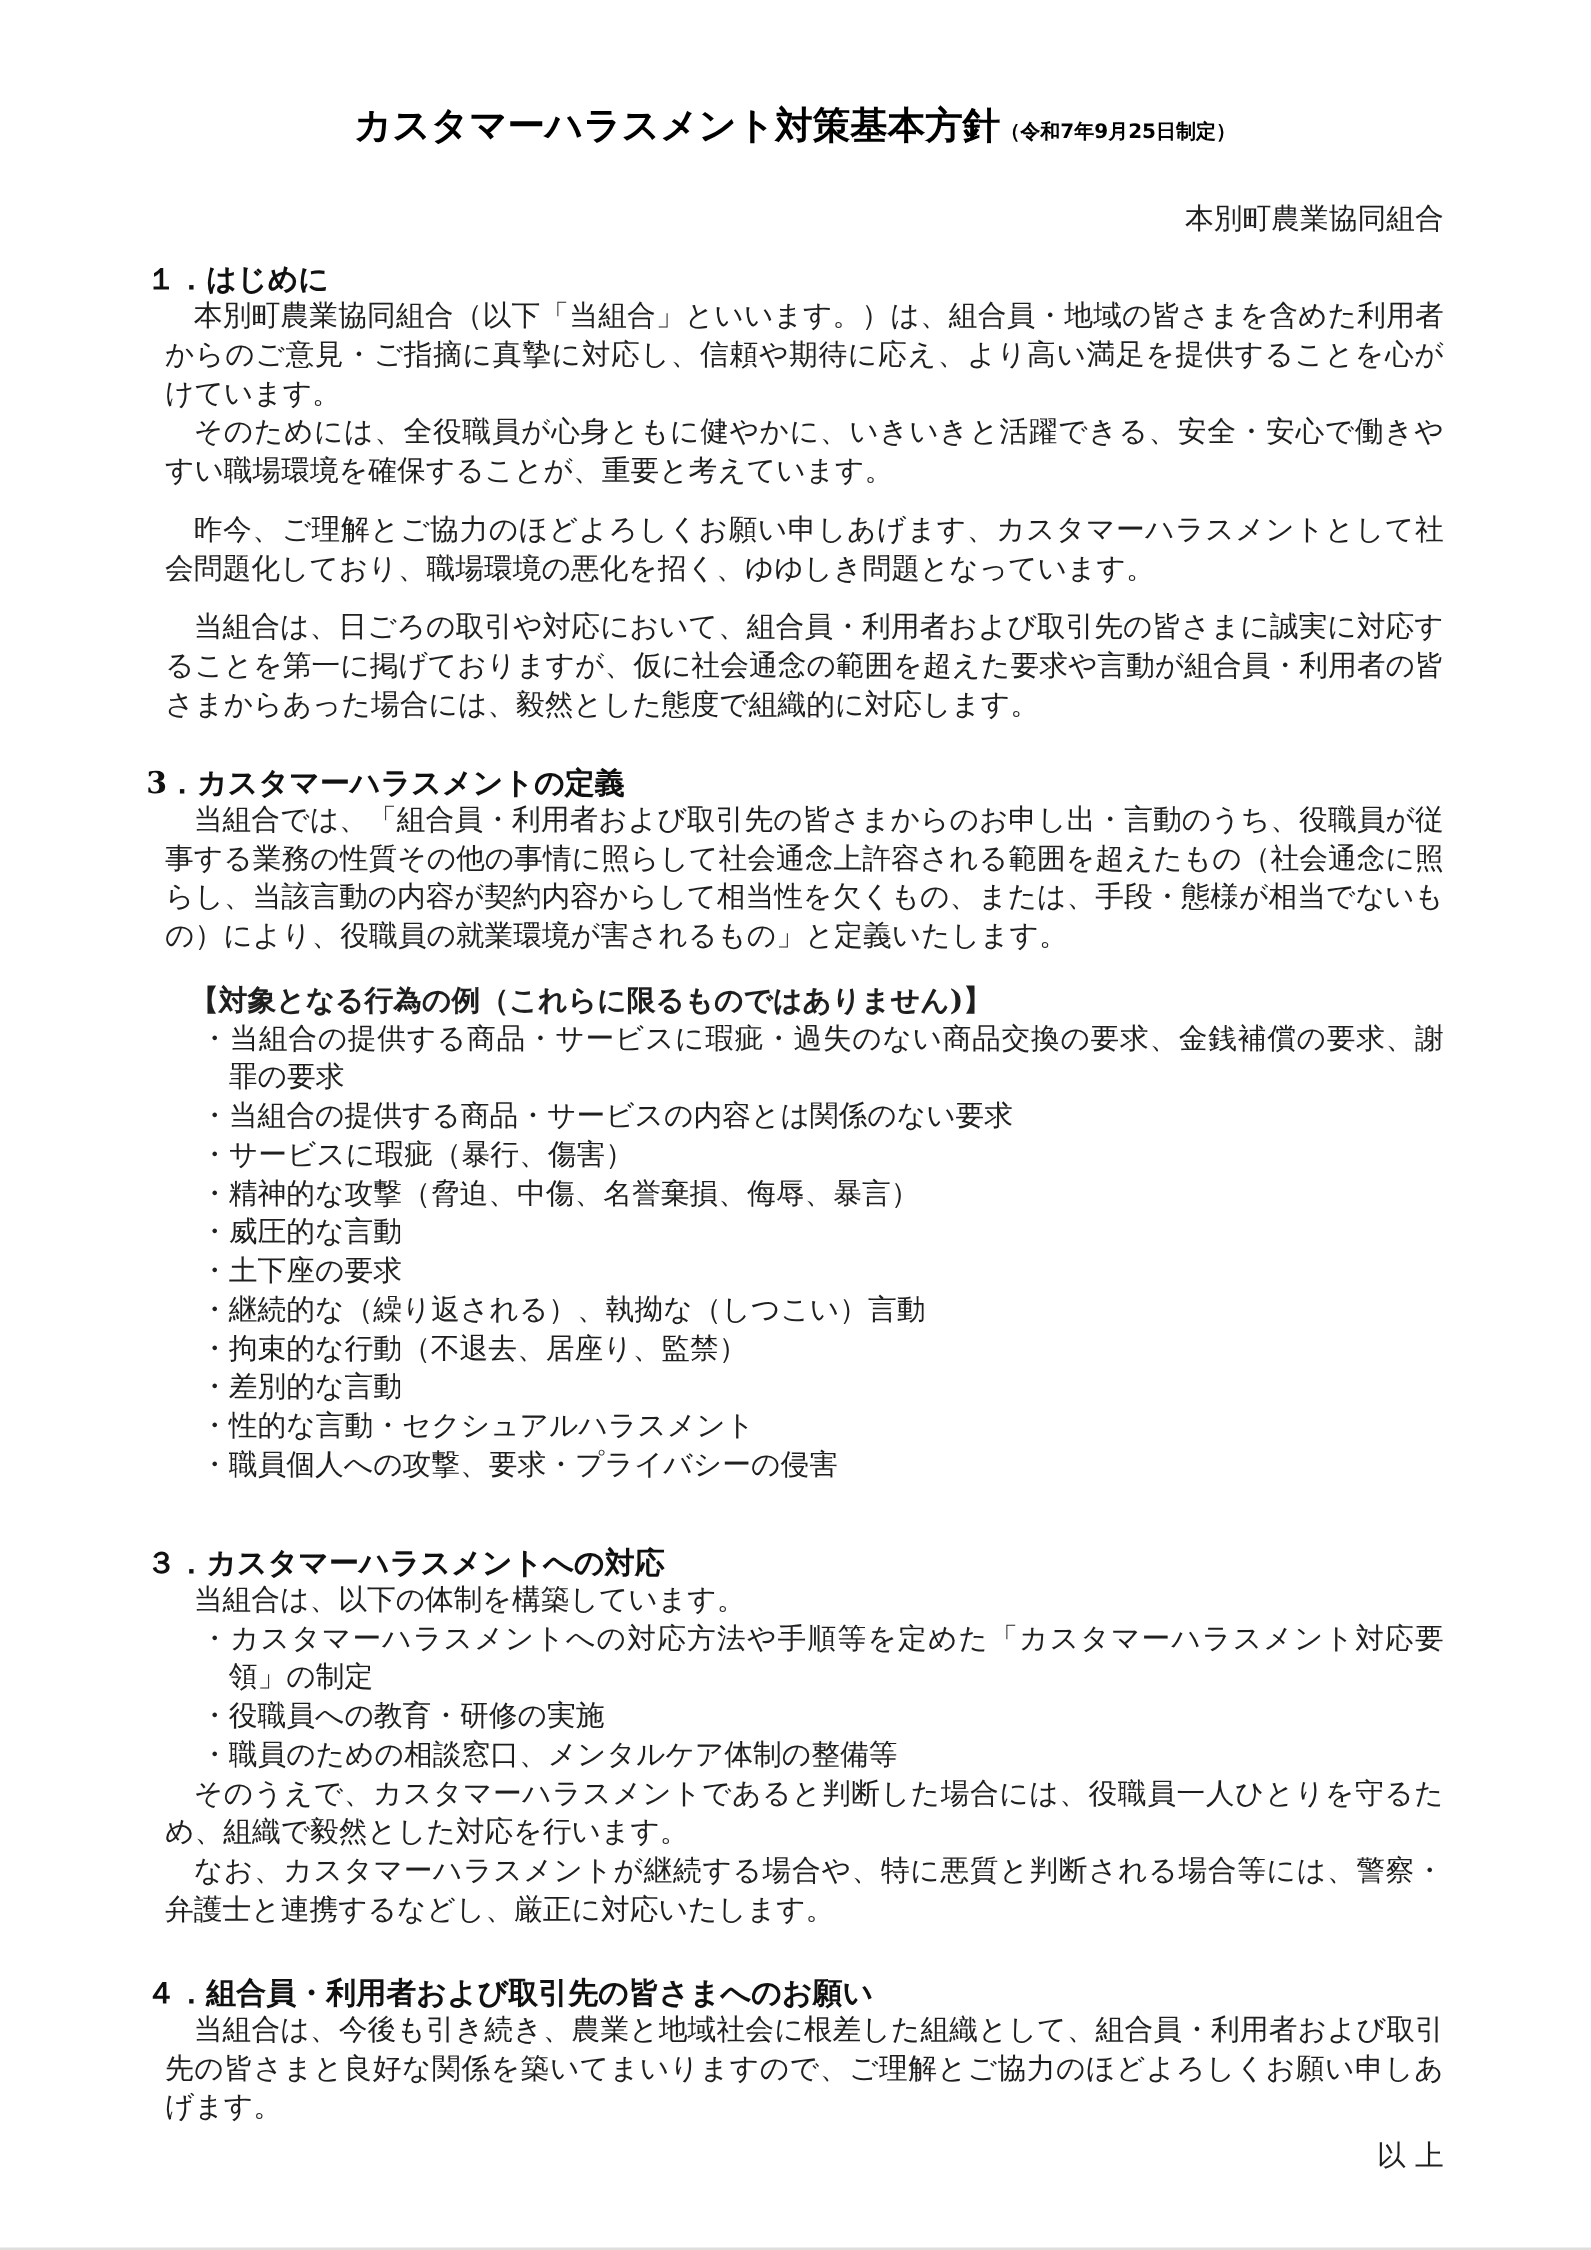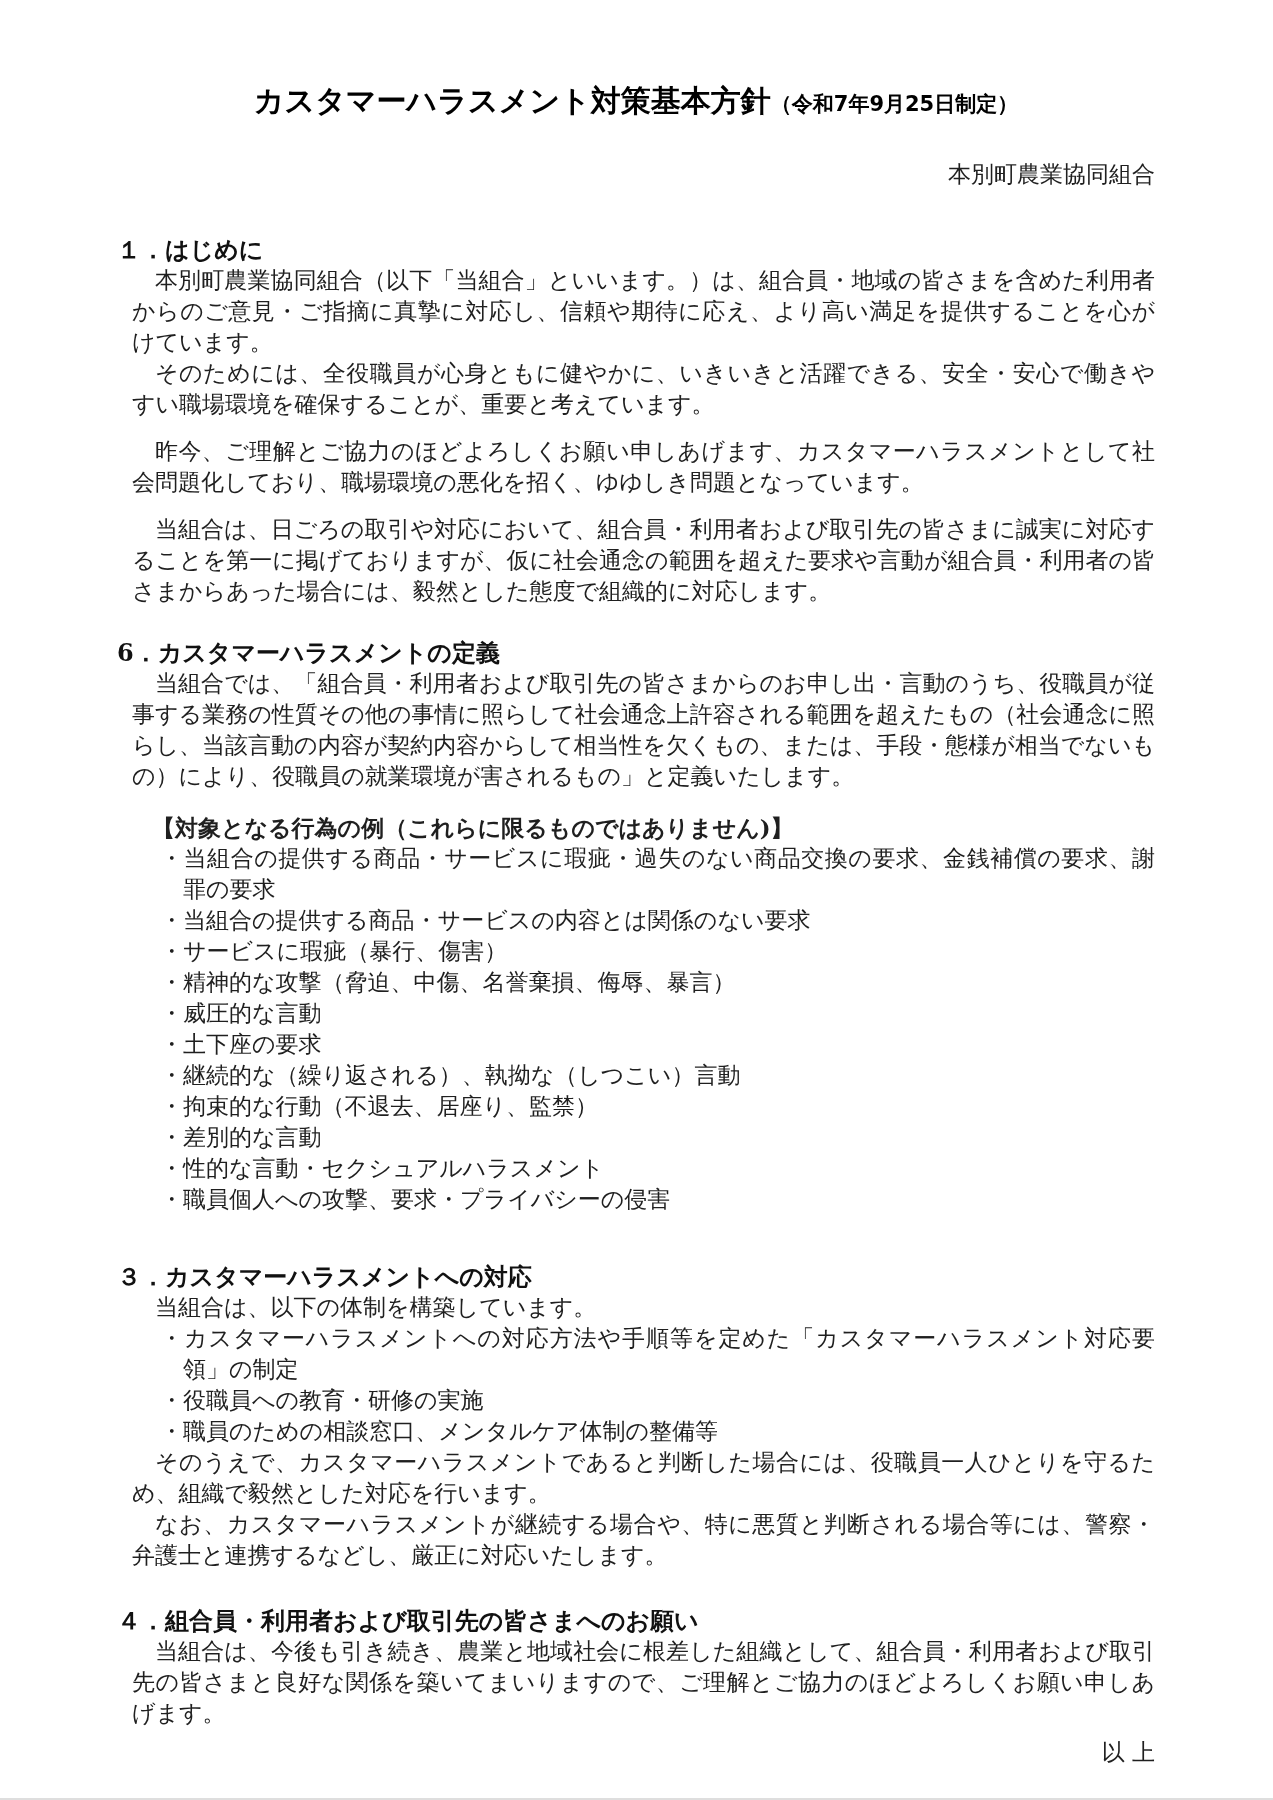--- a/index.html
+++ b/index.html
@@ -21,34 +21,34 @@
   }
   .title-line {
     text-align: center;
     font-family: "DejaVu Sans", "Liberation Sans", sans-serif;
     font-weight: bold;
     color: #000000;
     line-height: 34px;
     white-space: nowrap;
   }
   .title-main { font-size: 30px; }
-  .title-note { font-size: 21px; }
+  .title-note { font-size: 16px; }
   .org {
     margin-top: 38px;
     text-align: right;
     font-size: 23px;
   }
   h2 {
     margin: 0;
     font-size: 24px;
     font-weight: 600;
     line-height: 31px;
     color: #111111;
   }
-  .mt-s1 { margin-top: 44px; }
+  .mt-s1 { margin-top: 16px; }
   .mt-s2 { margin-top: 30px; }
   .mt-s3 { margin-top: 46px; }
   .mt-s4 { margin-top: 34px; }
   p.para {
     margin: 0 0 0 15px;
     text-indent: 23px;
     text-align: justify;
   }
   p.para.gap { margin-top: 16px; }
   .examples-header {
@@ -89,21 +89,21 @@
     </div>
 
     <div class="org">本別町農業協同組合</div>
 
     <h2 class="mt-s1">１．はじめに</h2>
     <p class="para">本別町農業協同組合（以下「当組合」といいます。）は、組合員・地域の皆さまを含めた利用者からのご意見・ご指摘に真摯に対応し、信頼や期待に応え、より高い満足を提供することを心がけています。</p>
     <p class="para">そのためには、全役職員が心身ともに健やかに、いきいきと活躍できる、安全・安心で働きやすい職場環境を確保することが、重要と考えています。</p>
     <p class="para gap">昨今、ご理解とご協力のほどよろしくお願い申しあげます、カスタマーハラスメントとして社会問題化しており、職場環境の悪化を招く、ゆゆしき問題となっています。</p>
     <p class="para gap">当組合は、日ごろの取引や対応において、組合員・利用者および取引先の皆さまに誠実に対応することを第一に掲げておりますが、仮に社会通念の範囲を超えた要求や言動が組合員・利用者の皆さまからあった場合には、毅然とした態度で組織的に対応します。</p>
 
-    <h2 class="mt-s2">6．カスタマーハラスメントの定義</h2>
+    <h2 class="mt-s2">3．カスタマーハラスメントの定義</h2>
     <p class="para">当組合では、「組合員・利用者および取引先の皆さまからのお申し出・言動のうち、役職員が従事する業務の性質その他の事情に照らして社会通念上許容される範囲を超えたもの（社会通念に照らし、当該言動の内容が契約内容からして相当性を欠くもの、または、手段・態様が相当でないもの）により、役職員の就業環境が害されるもの」と定義いたします。</p>
 
     <div class="examples-header">【対象となる行為の例（これらに限るものではありません)】</div>
     <ul class="dotted">
       <li>当組合の提供する商品・サービスに瑕疵・過失のない商品交換の要求、金銭補償の要求、謝罪の要求</li>
       <li>当組合の提供する商品・サービスの内容とは関係のない要求</li>
       <li>サービスに瑕疵（暴行、傷害）</li>
       <li>精神的な攻撃（脅迫、中傷、名誉棄損、侮辱、暴言）</li>
       <li>威圧的な言動</li>
       <li>土下座の要求</li>

